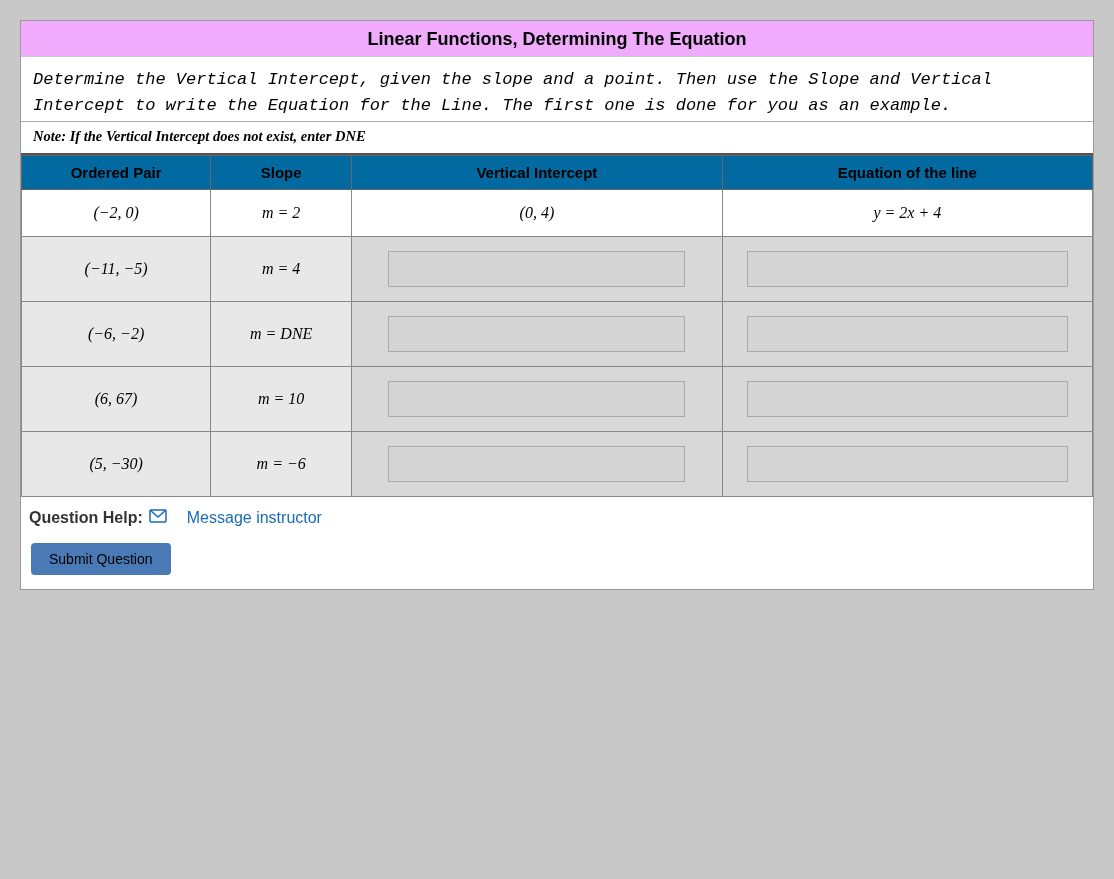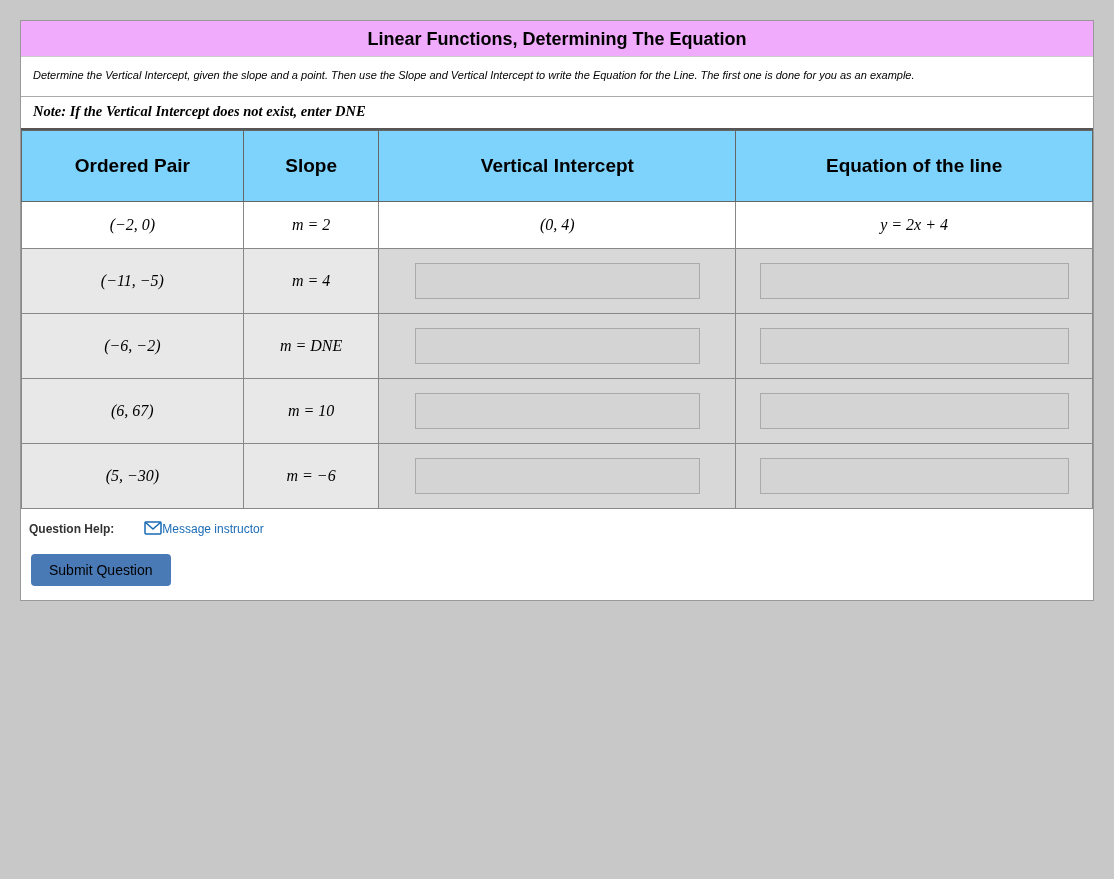--- a/index.html
+++ b/index.html
@@ -19,45 +19,45 @@
     .page-title {
       text-align: center;
       font-size: 18px;
       font-weight: bold;
       padding: 8px 0 6px 0;
       border-bottom: 1px solid #ccc;
       background: #f0abfc;
       font-family: Arial, sans-serif;
     }
     .instructions {
-      padding: 10px 12px 12px 12px;
+      padding: 10px 12px 3px 12px;
       font-style: italic;
-      font-size: 11px;
+      font-size: 17px;
       line-height: 1.5;
       border-bottom: 1px solid #aaa;
-      font-family: Liberation Sans, sans-serif;
+      font-family: Liberation Mono, monospace;
     }
     .note {
       padding: 6px 28px 8px 12px;
       font-style: italic;
       font-size: 14.5px;
       font-weight: bold;
       border-bottom: 2px solid #555;
       font-family: Georgia, serif;
     }
     .math-table {
       width: 100%;
       border-collapse: collapse;
       font-family: Georgia, serif;
     }
     .math-table th {
       border: 1px solid #666;
-      padding: 24px 10px;
-      background: #7dd3fc;
-      font-size: 19px;
+      padding: 8px 10px;
+      background: #0369a1;
+      font-size: 15px;
       font-weight: bold;
       text-align: center;
       font-family: Arial, sans-serif;
     }
     .math-table td {
       border: 1px solid #888;
       padding: 14px 10px;
       text-align: center;
       font-size: 16px;
       vertical-align: middle;
@@ -85,37 +85,36 @@
       height: 36px;
       border: 1px solid #aaa;
       background: #d4d4d4;
       font-size: 15px;
       font-family: Georgia, serif;
       text-align: center;
       padding: 2px 6px;
     }
     .footer {
       padding: 12px 8px 10px 8px;
-      font-size: 12px;
+      font-size: 16px;
       font-family: Arial, sans-serif;
       color: #333;
       display: flex;
       align-items: center;
       gap: 6px;
     }
     .footer-question {
       font-weight: bold;
     }
     .footer-link {
       color: #1a6bb5;
       text-decoration: none;
       display: flex;
       align-items: center;
-      gap: 0;
-      margin-left: 24px;
+      gap: 20px;
     }
     .submit-btn {
       display: inline-block;
       margin: 6px 10px 14px 10px;
       padding: 8px 18px;
       background: #4a7ab5;
       color: #000000;
       border: none;
       border-radius: 4px;
       font-size: 14px;

